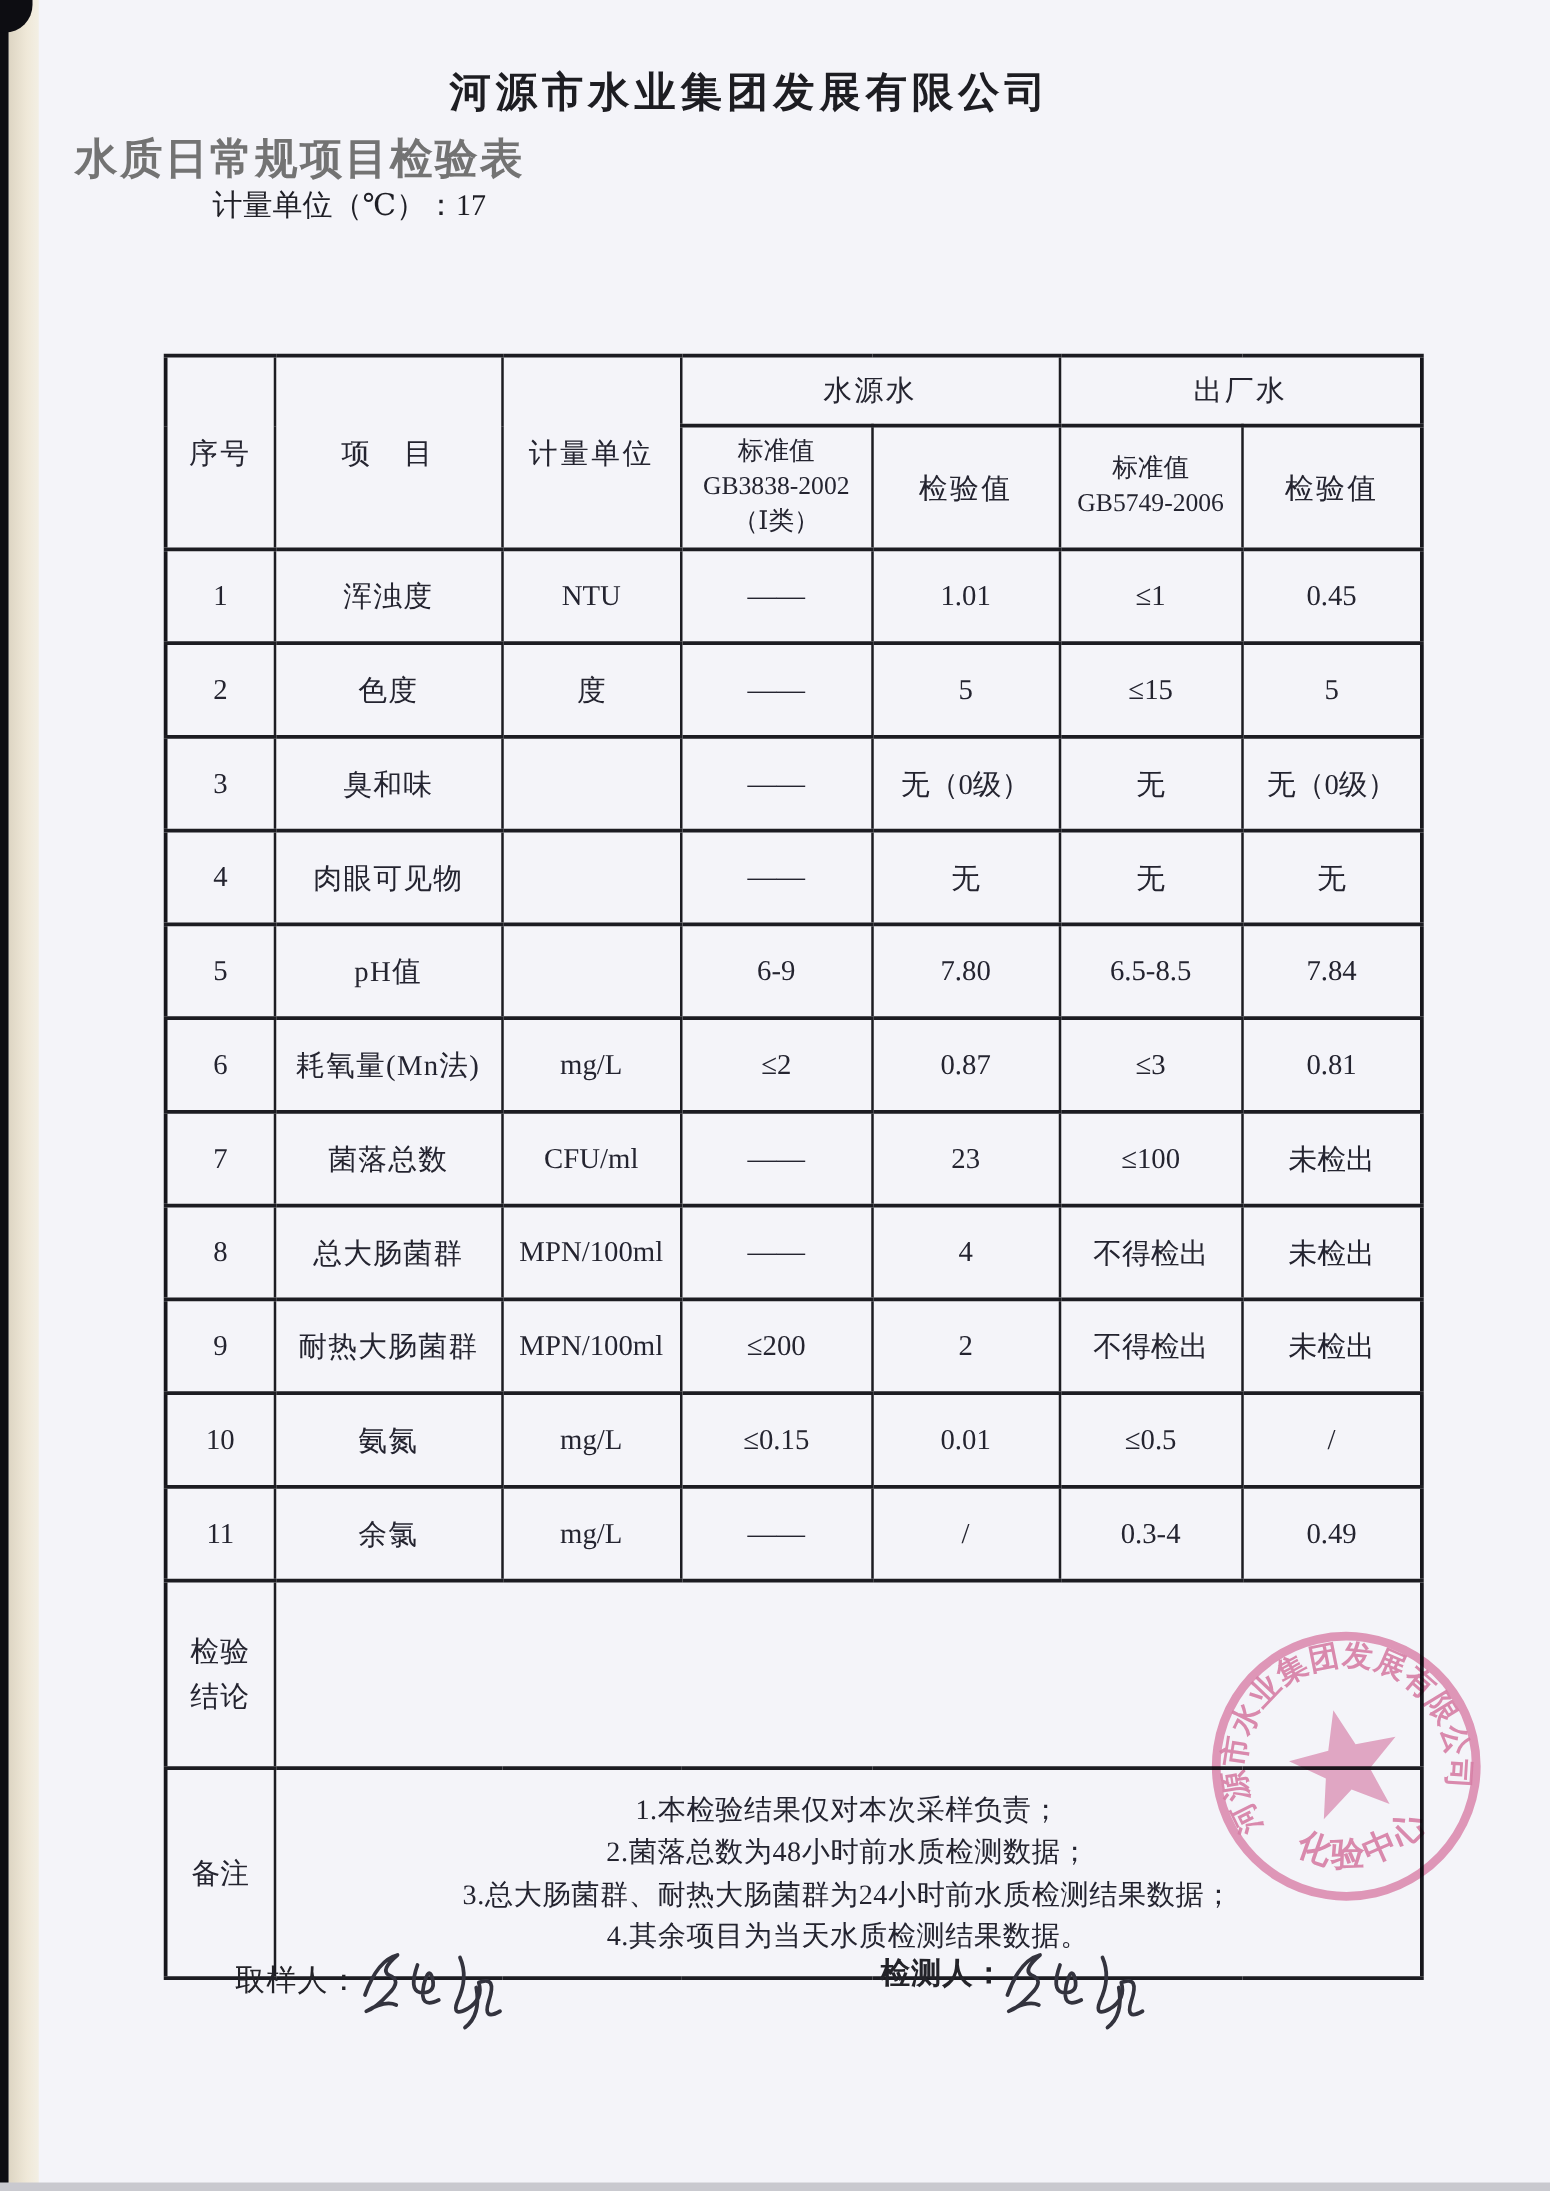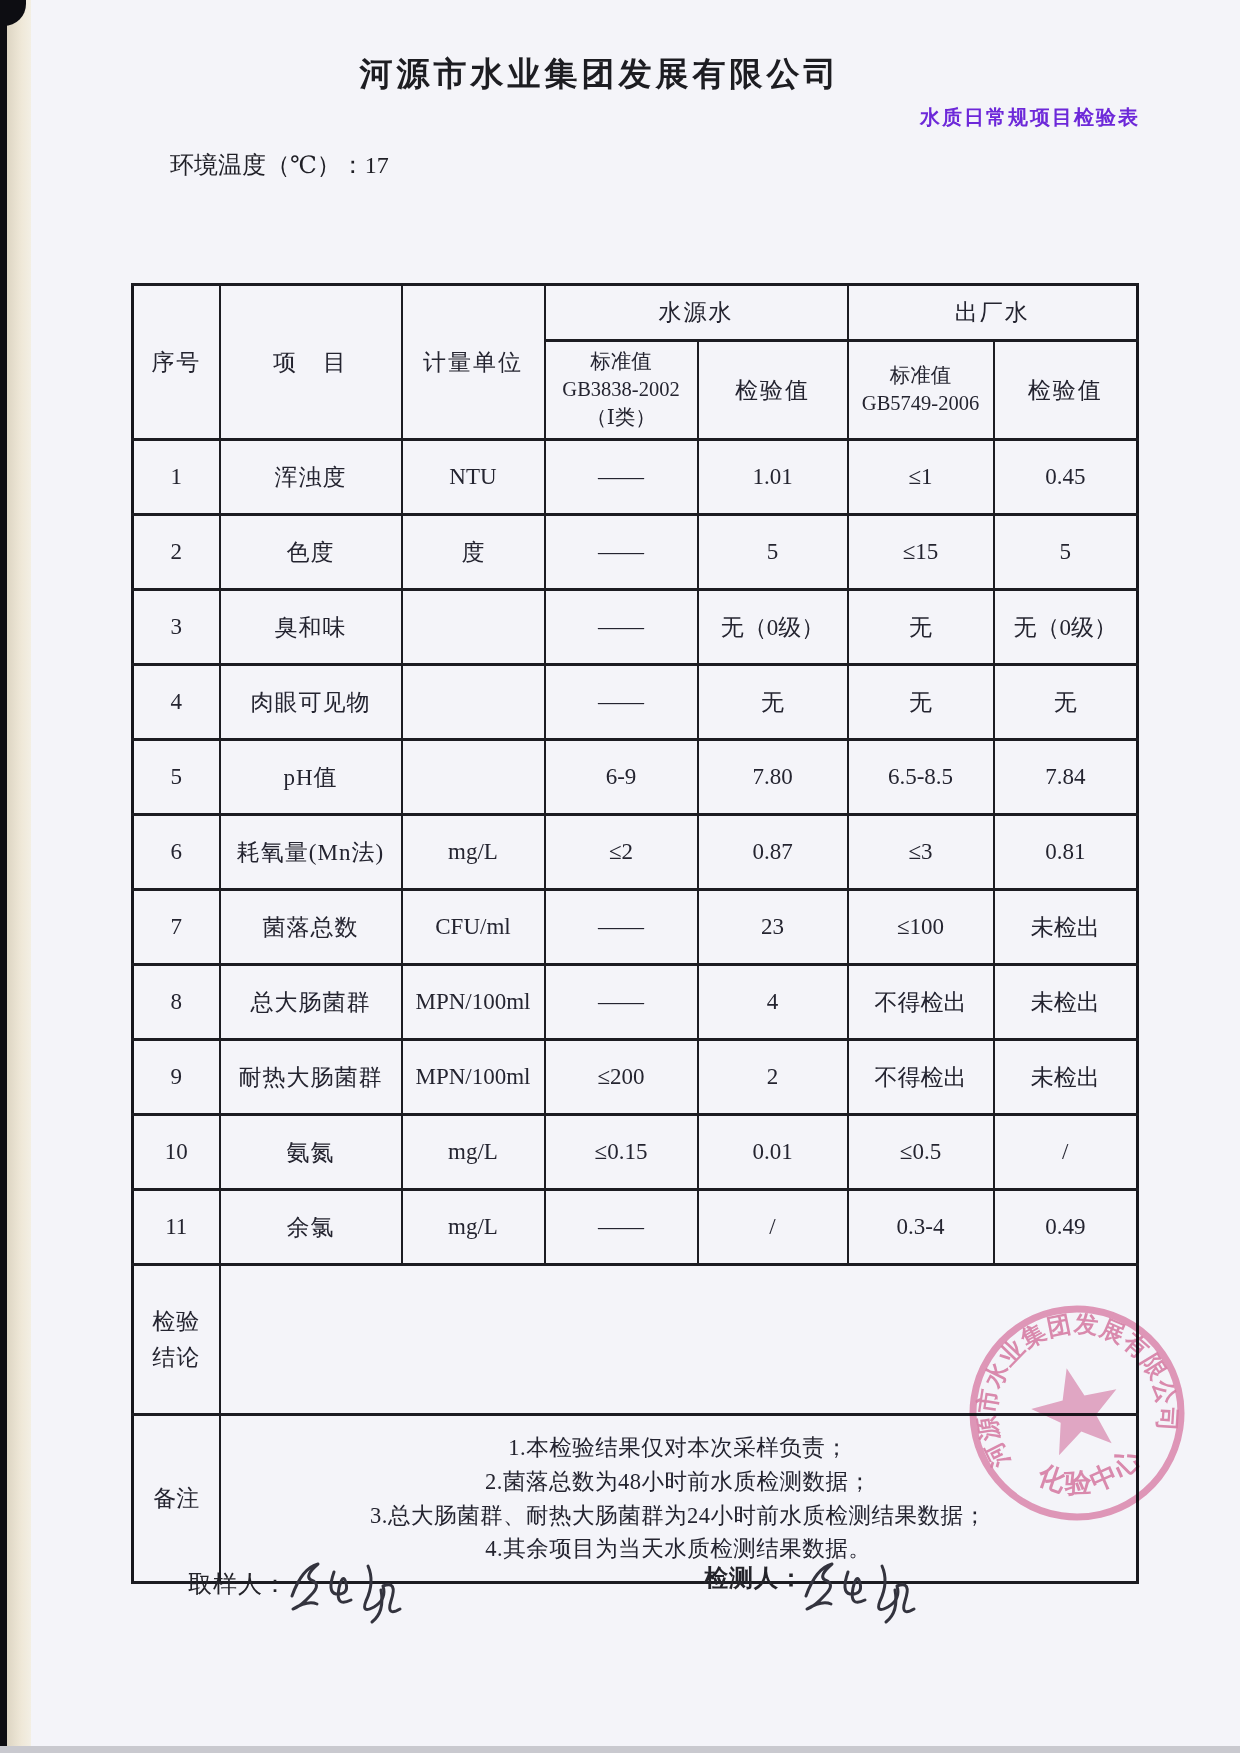--- a/index.html
+++ b/index.html
@@ -12,22 +12,22 @@
   
   .edge-black{position:absolute;left:0;top:0;width:7px;height:1753px;background:#0d0d12;}
   .edge-beige{position:absolute;left:7px;top:0;width:24px;height:1753px;
     background:linear-gradient(90deg,#ddd5c3,#efe8d8 60%,#f3efe4);}
   .edge-corner{position:absolute;left:0;top:0;width:26px;height:26px;background:#0d0d12;
     border-bottom-right-radius:22px;}
   .edge-bottom{position:absolute;left:0;bottom:0;width:1240px;height:7px;background:#c9c9cf;}
 
   .doc-title{position:absolute;left:60px;top:52px;width:1080px;text-align:center;
     font-size:33px;font-weight:bold;letter-spacing:4px;color:#1d1d22;}
-  .doc-subtitle{position:absolute;left:60px;top:104px;width:1080px;text-align:right;
-    font-size:20px;font-weight:bold;letter-spacing:2px;color:#6d28d9;}
+  .doc-subtitle{position:absolute;left:60px;top:104px;width:1080px;text-align:left;
+    font-size:34px;font-weight:bold;letter-spacing:2px;color:#737373;}
 
   .meta{position:absolute;left:170px;top:146px;width:940px;font-size:24px;color:#1f1f26;}
   .meta-line{position:relative;height:38px;line-height:38px;white-space:nowrap;}
   .meta-right{position:absolute;left:468px;top:0;}
   .meta-right3{position:absolute;left:594px;top:0;}
 
   table.report{
     position:absolute;left:131px;top:283px;width:1005px;
     border-collapse:collapse;table-layout:fixed;
     font-size:23px;color:#242430;
@@ -63,21 +63,21 @@
 <div class="edge-black"></div>
 <div class="edge-beige"></div>
 <div class="edge-corner"></div>
 <div class="edge-bottom"></div>
 
 <div class="doc-title">河源市水业集团发展有限公司</div>
 <div class="doc-subtitle">水质日常规项目检验表</div>
 
 <div class="meta">
   <div class="meta-line">
-    <span>环境温度（℃）：</span><span>17</span>
+    <span>计量单位（℃）：</span><span>17</span>
   </div>
 </div>
 
 <table class="report">
   <colgroup>
     <col style="width:87px">
       <col style="width:182px">
       <col style="width:143px">
     <col style="width:153px">
       <col style="width:150px">

